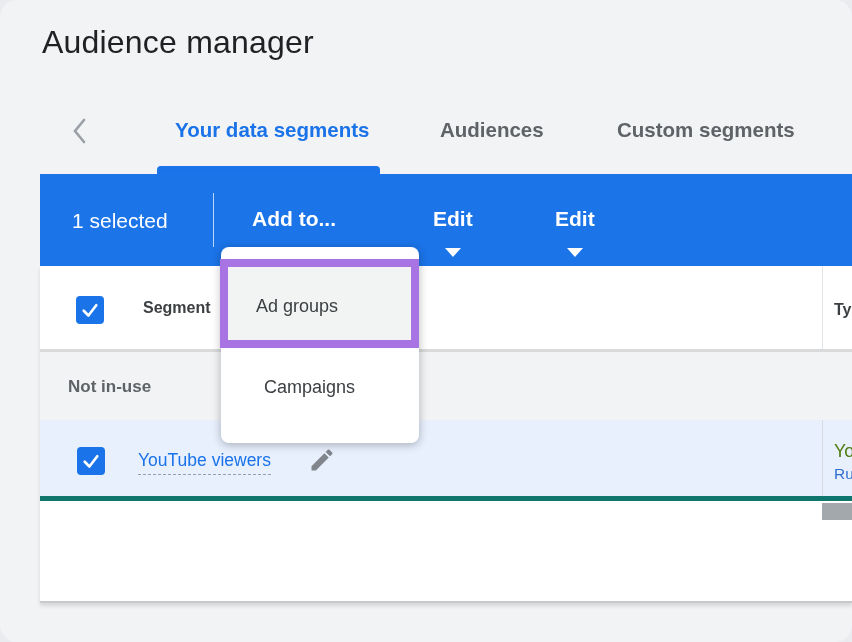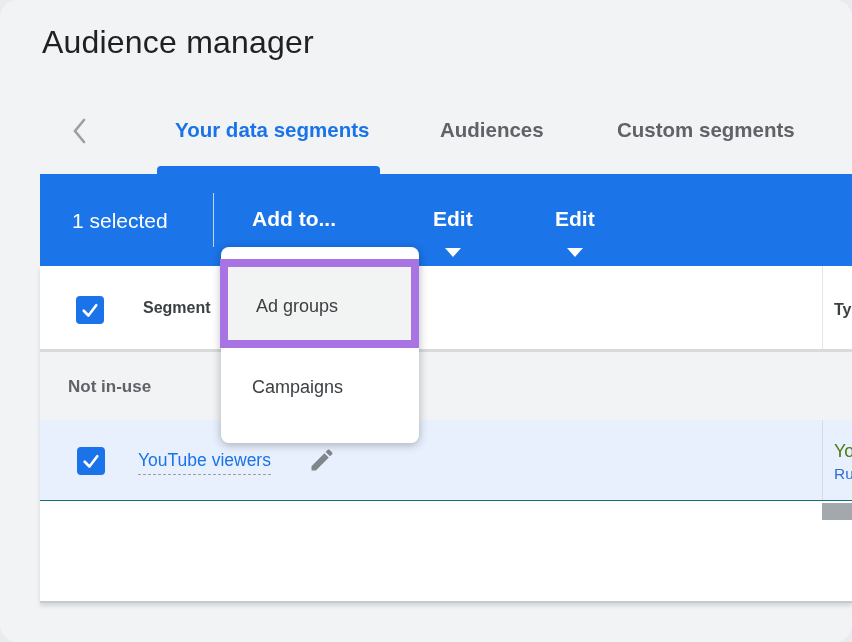--- a/index.html
+++ b/index.html
@@ -49,21 +49,21 @@
   }
   .header-row{
     left:40px; top:266px; width:812px; height:86px; background:#ffffff;
     border-bottom:3px solid #d8dadc; z-index:2;
   }
   .group-row{
     left:40px; top:352px; width:812px; height:68px; background:#f1f3f4; z-index:2;font-weight:bold;
   }
   .data-row{
     left:40px; top:420px; width:812px; height:81px; background:#e8f0fe;
-    border-bottom:1px solid #0f766e; z-index:2;
+    border-bottom:5px solid #0f766e; z-index:2;
   }
   .col-divider{ width:1px; background:#e3e5e8; top:0; bottom:0; left:782px; }
 
   .checkbox{
     width:28px; height:28px; background:#1a73e8; border-radius:4px;
     cursor:pointer; display:flex; align-items:center; justify-content:center;
   }
   .hdr-text{ font-size:16px; font-weight:700; color:#3c4043; white-space:nowrap; }
   .group-label{ left:28px; top:25px; font-size:17px; color:#5f6368; }
 
@@ -78,21 +78,21 @@
   .dropdown{
     left:221px; top:247px; width:198px; height:196px; background:#ffffff;
     border-radius:8px; box-shadow:0 2px 10px rgba(0,0,0,.28); z-index:5;
   }
   .annotation{
     left:220px; top:259px; width:199px; height:89px;
     border:8px solid #a874e4; background:#f2f3f3; z-index:6;
   }
   .dd-item{ font-size:18px; color:#3c4043; z-index:7; cursor:pointer; white-space:nowrap; }
   .dd-item.first{ left:256px; top:296px; }
-  .dd-item.second{ left:252px; top:377px; }
+  .dd-item.second{ left:264px; top:377px; }
 
   .scroll-thumb{
     left:822px; top:503px; width:30px; height:17px; background:#a3a8ad; z-index:2;
     cursor:pointer;
   }
 </style>
 </head>
 <body>
 
 <div class="screen">

